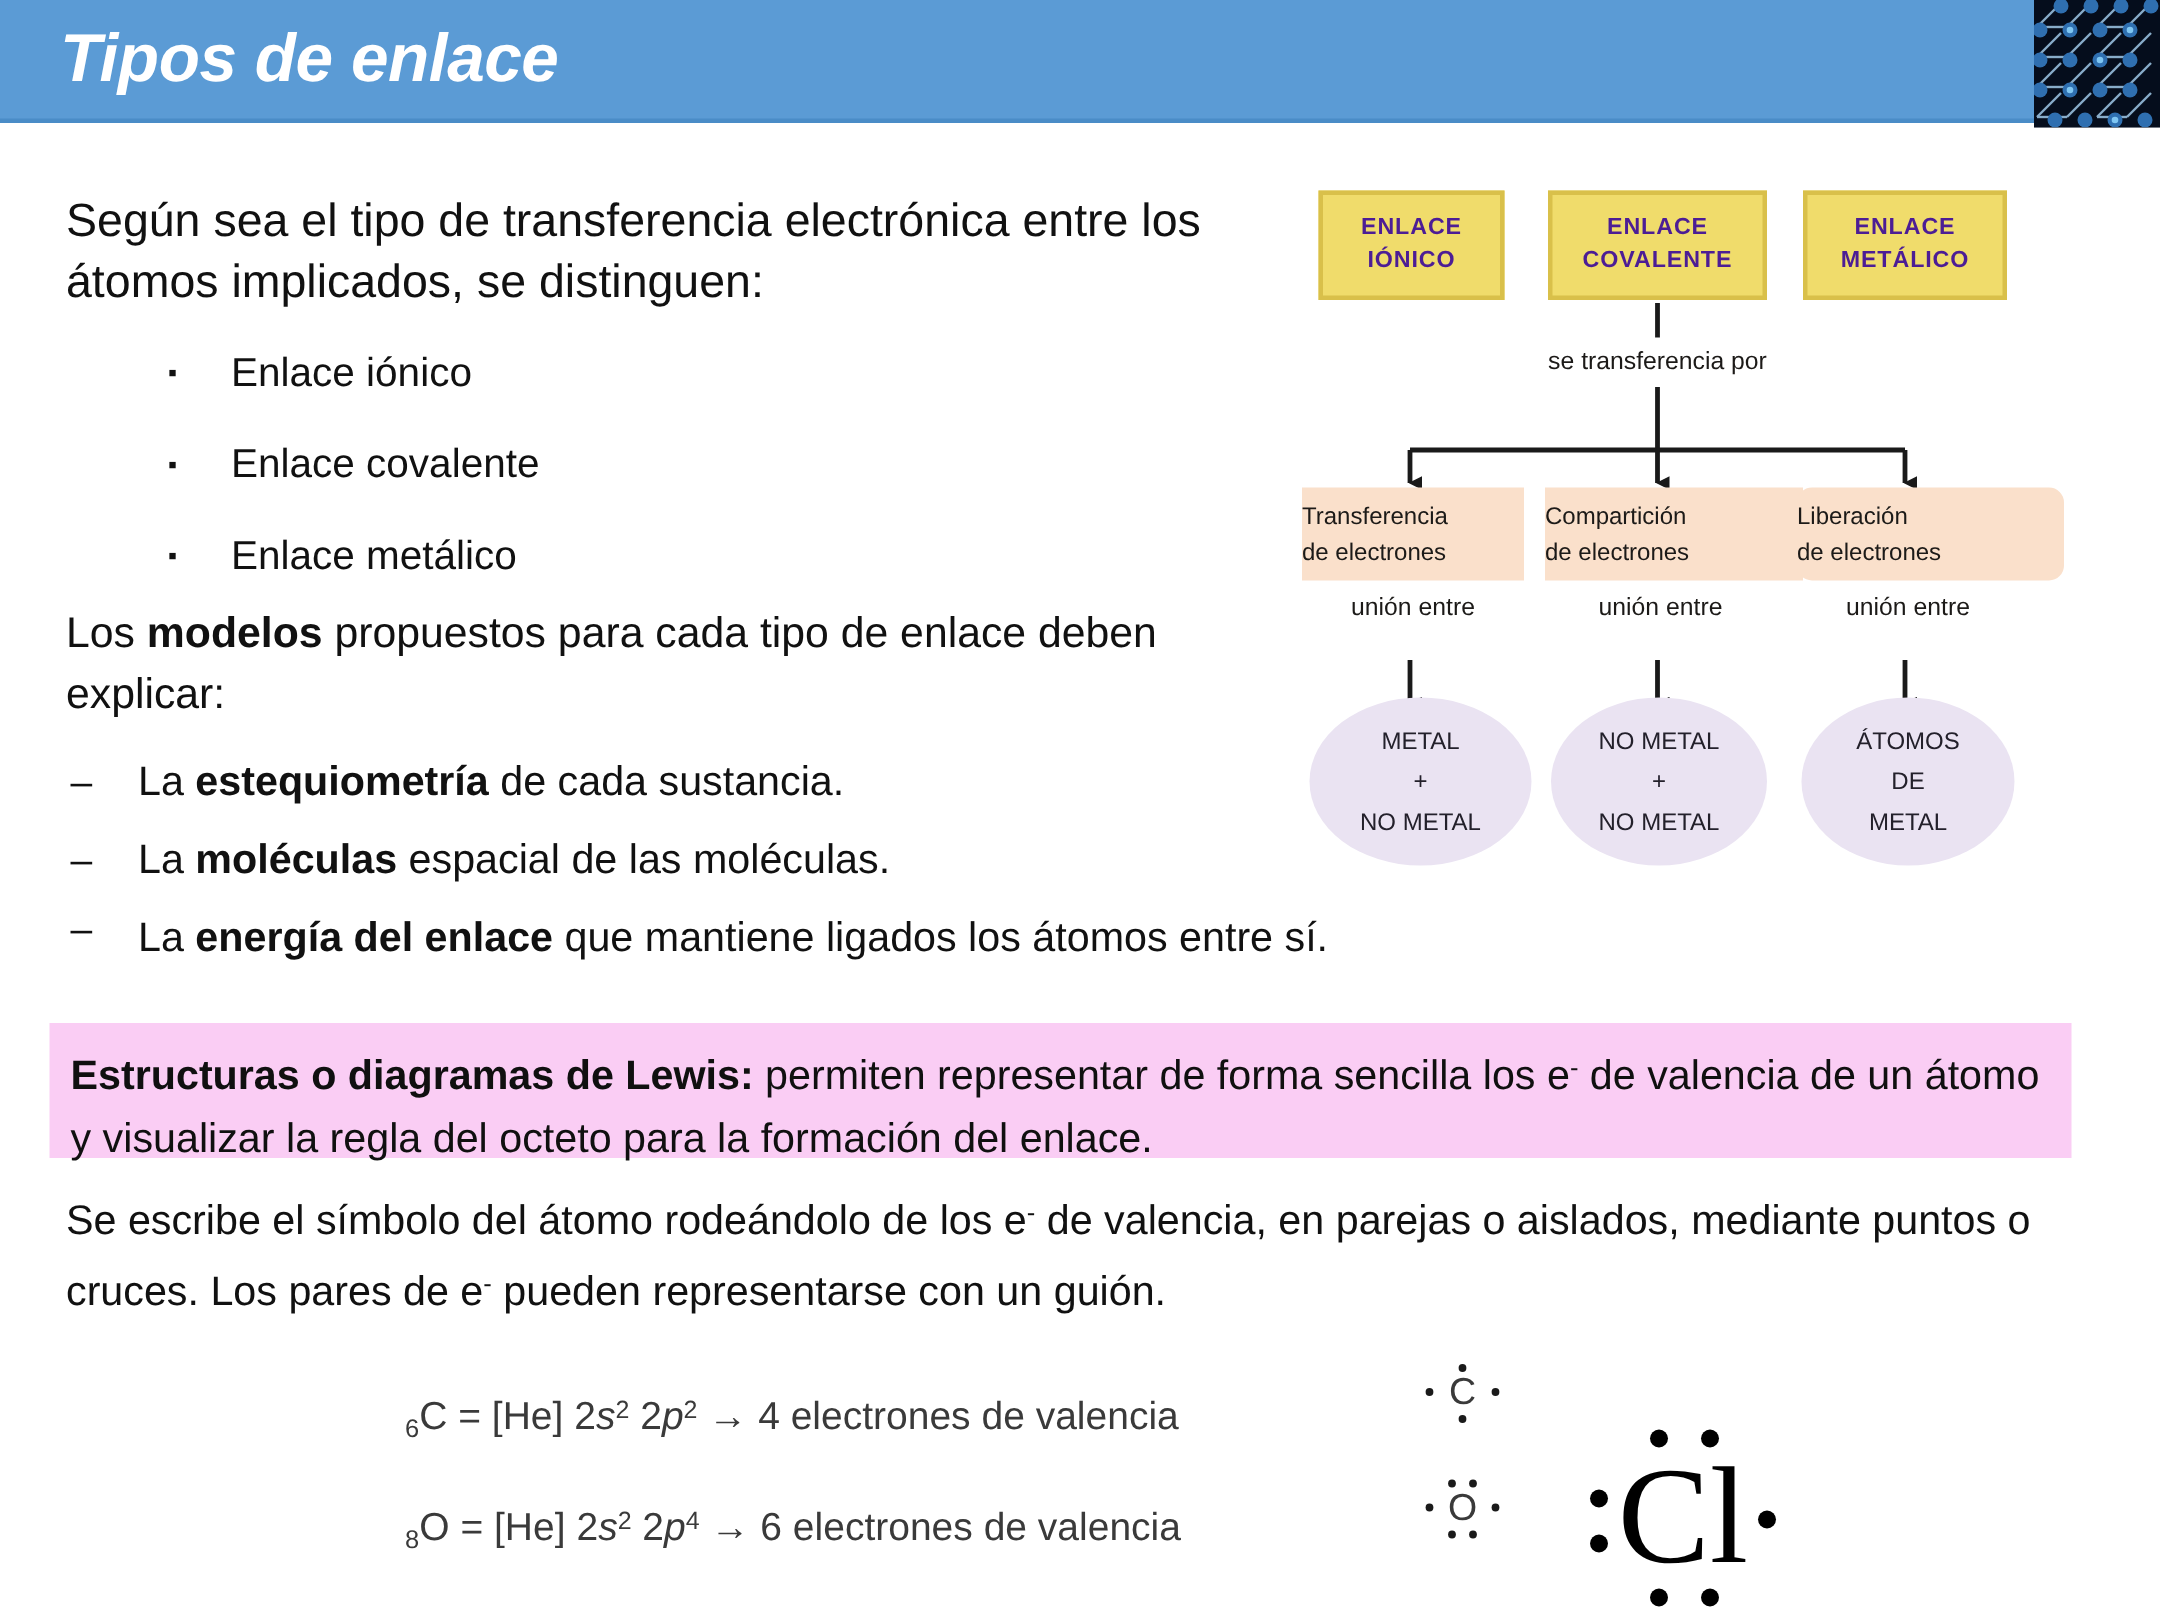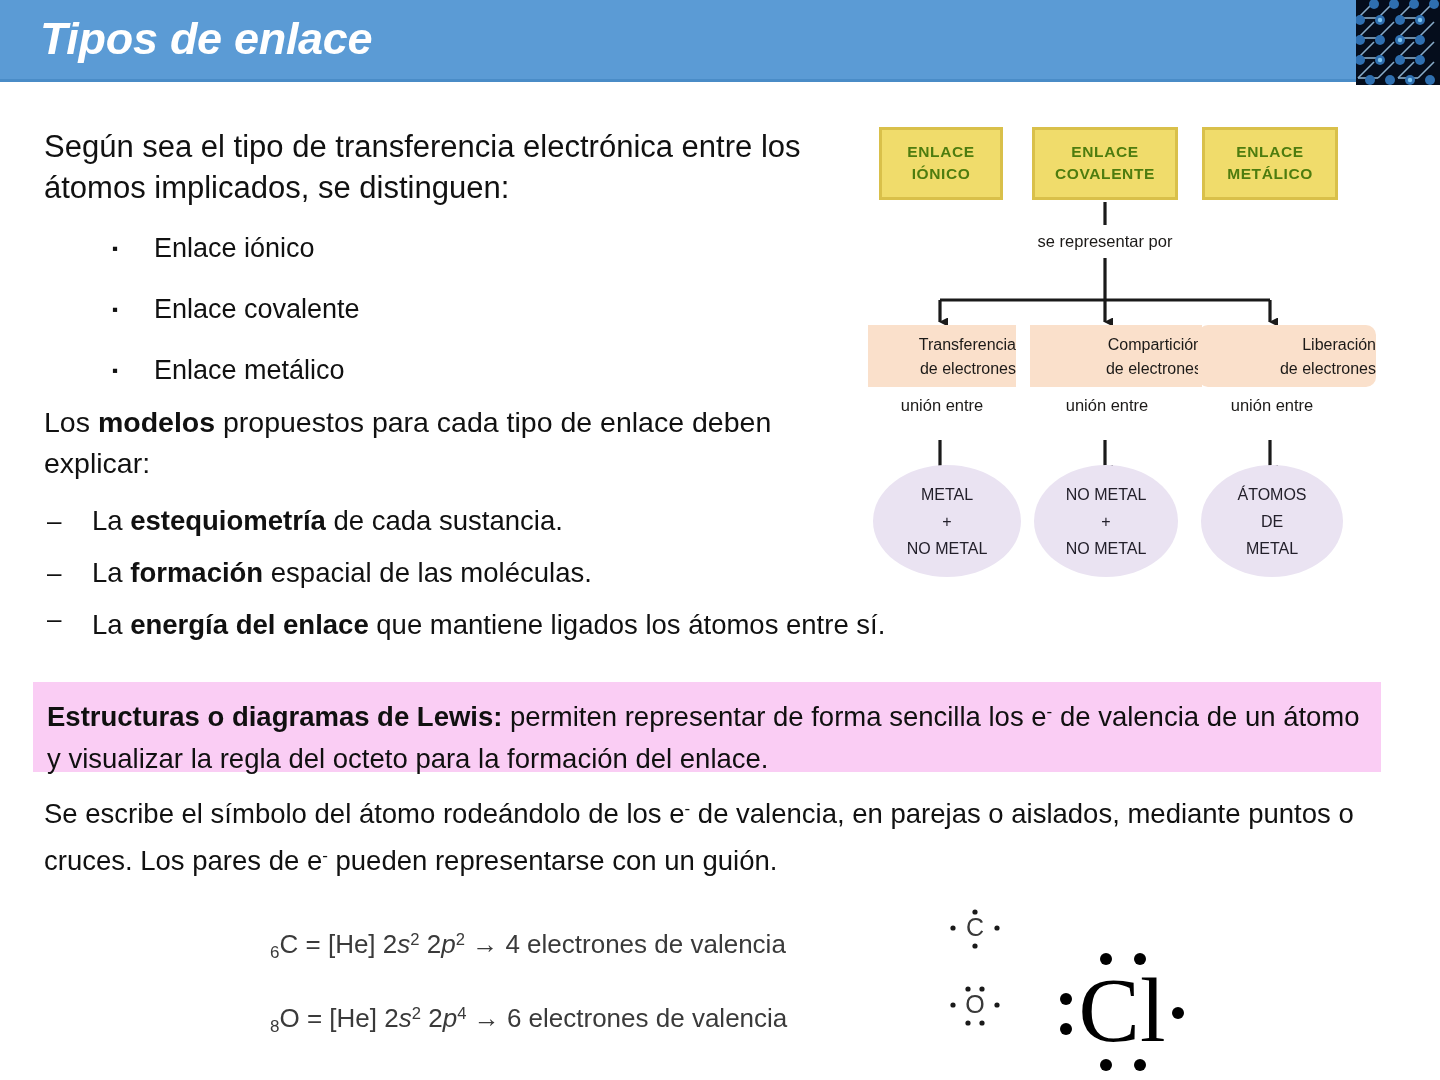--- a/index.html
+++ b/index.html
@@ -157,30 +157,30 @@
     height: 460px;
   }
   .dg-box {
     position: absolute;
     background: #F0DC6B;
     border: 3px solid #D9C04A;
     box-sizing: border-box;
     text-align: center;
     font-size: 15.5px;
     font-weight: bold;
-    color: #4d7c0f;
+    color: #4c1d95;
     line-height: 22px;
     letter-spacing: 0.6px;
     padding-top: 11px;
   }
   .dg-peach {
     position: absolute;
     background: #FAE0CB;
     box-sizing: border-box;
-    text-align: right;
+    text-align: left;
     font-size: 16px;
     color: #1c1a18;
     line-height: 24px;
     padding-top: 8px;
   }
   .dg-ellipse {
     position: absolute;
     background: #EAE3F2;
     border-radius: 50%;
     box-sizing: border-box;
@@ -325,21 +325,21 @@
   </div>
 </div>
 
 <div class="models-para"><span>Los </span><b>modelos</b><span> propuestos para cada tipo de enlace deben explicar:</span></div>
 
 <div class="dash-list">
   <div class="dash-item">
     <span class="marker">–</span><span>La </span><b>estequiometría</b><span> de cada sustancia.</span>
   </div>
   <div class="dash-item">
-    <span class="marker">–</span><span>La </span><b>formación</b><span> espacial de las moléculas.</span>
+    <span class="marker">–</span><span>La </span><b>moléculas</b><span> espacial de las moléculas.</span>
   </div>
   <div class="dash-item raised">
     <span class="marker">–</span><span>La </span><b>energía del enlace</b><span> que mantiene ligados los átomos entre sí.</span>
   </div>
 </div>
 
 <div class="pink-box">
   <p><b>Estructuras o diagramas de Lewis:</b><span> permiten representar de forma sencilla los e</span><sup class="e">-</sup><span> de valencia de un átomo y visualizar la regla del octeto para la formación del enlace.</span></p>
 </div>
 
@@ -372,21 +372,21 @@
   </div>
   <div class="dg-box" style="left:170px; top:5px;  width:146px; height:73px;">
     <div>ENLACE</div>
     <div>COVALENTE</div>
   </div>
   <div class="dg-box" style="left:340px; top:5px;  width:136px; height:73px;">
     <div>ENLACE</div>
     <div>METÁLICO</div>
   </div>
 
-  <div class="dg-label" style="left:143px; top:110px; width:200px;">se representar por</div>
+  <div class="dg-label" style="left:143px; top:110px; width:200px;">se transferencia por</div>
 
   <div class="dg-peach" style="left:6px;   top:203px; width:148px; height:62px;">
     <div>Transferencia</div>
     <div>de electrones</div>
   </div>
   <div class="dg-peach" style="left:168px; top:203px; width:172px; height:62px;">
     <div>Compartición</div>
     <div>de electrones</div>
   </div>
   <div class="dg-peach" style="left:336px; top:203px; width:178px; height:62px;border-radius:10px;">

